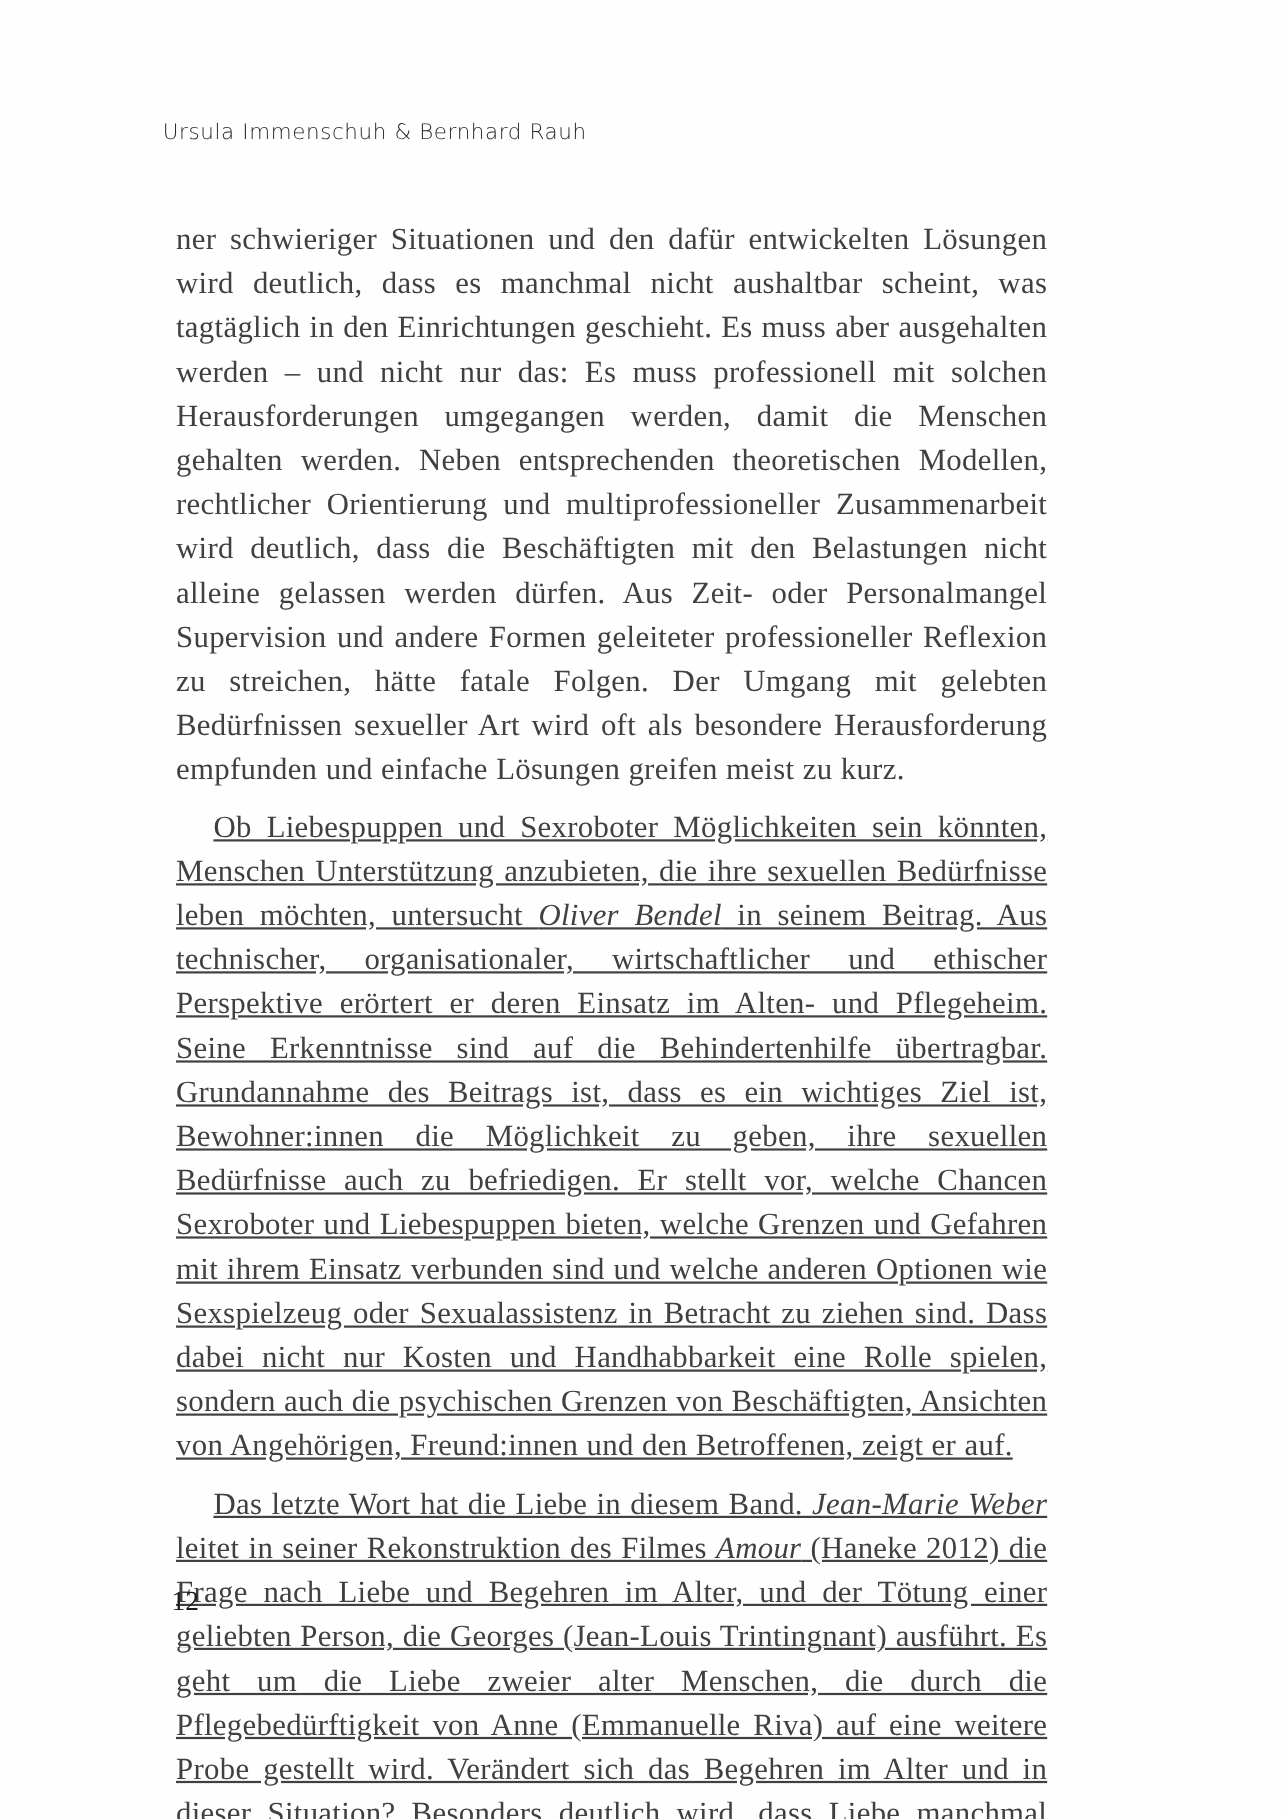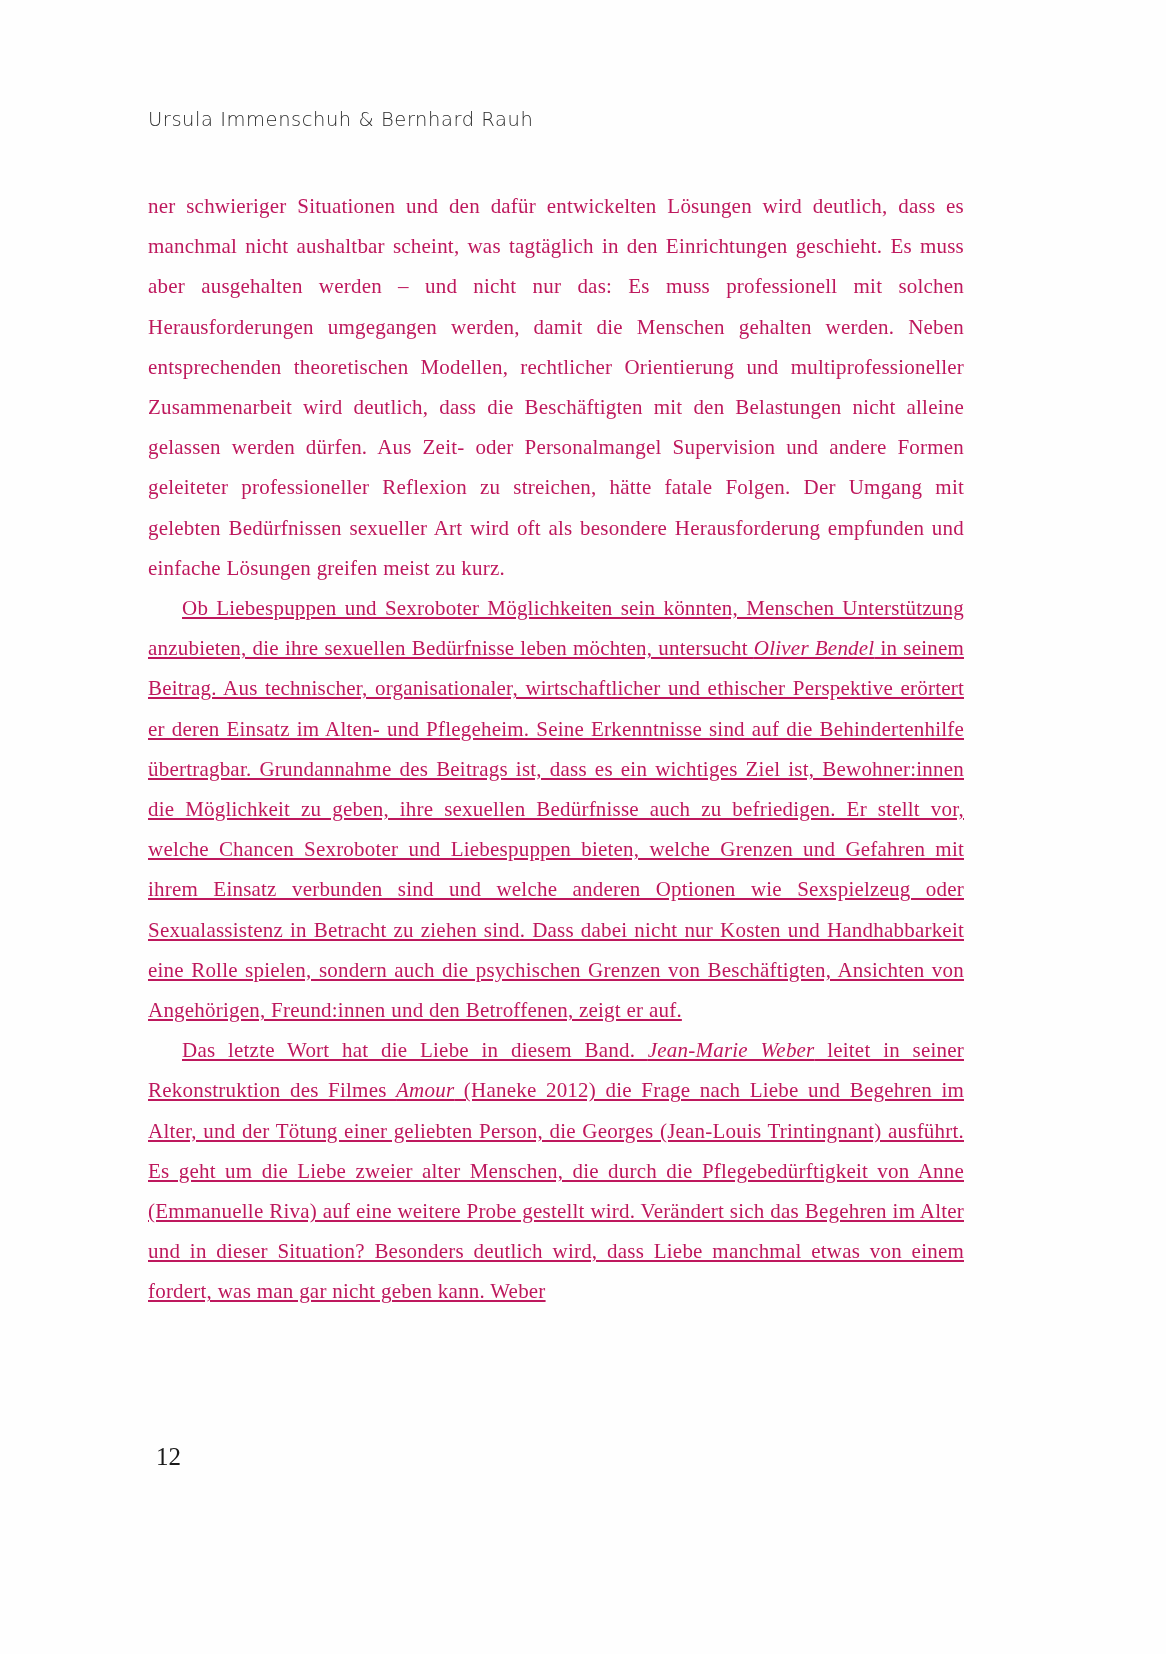--- a/index.html
+++ b/index.html
@@ -41,26 +41,26 @@
 
   
   .textblock {
     position: absolute;
     left: 148px;
     top: 186px;
     width: 816px;
   }
 
   .para {
-    margin: 0;
-    font-size: 21px;
+    margin: 12px;
+    font-size: 28px;
     line-height: 40.2px;
     text-align: justify;
     text-justify: inter-word;
-    color: #be185d;
+    color: #404040;
     letter-spacing: 0.01em;
     word-spacing: 0.01em;
     font-kerning: normal;
   }
 
   
   .para.continued { text-indent: 0; }
   .para.indented  { text-indent: 34px; text-decoration: underline; }
 
   .para em {

